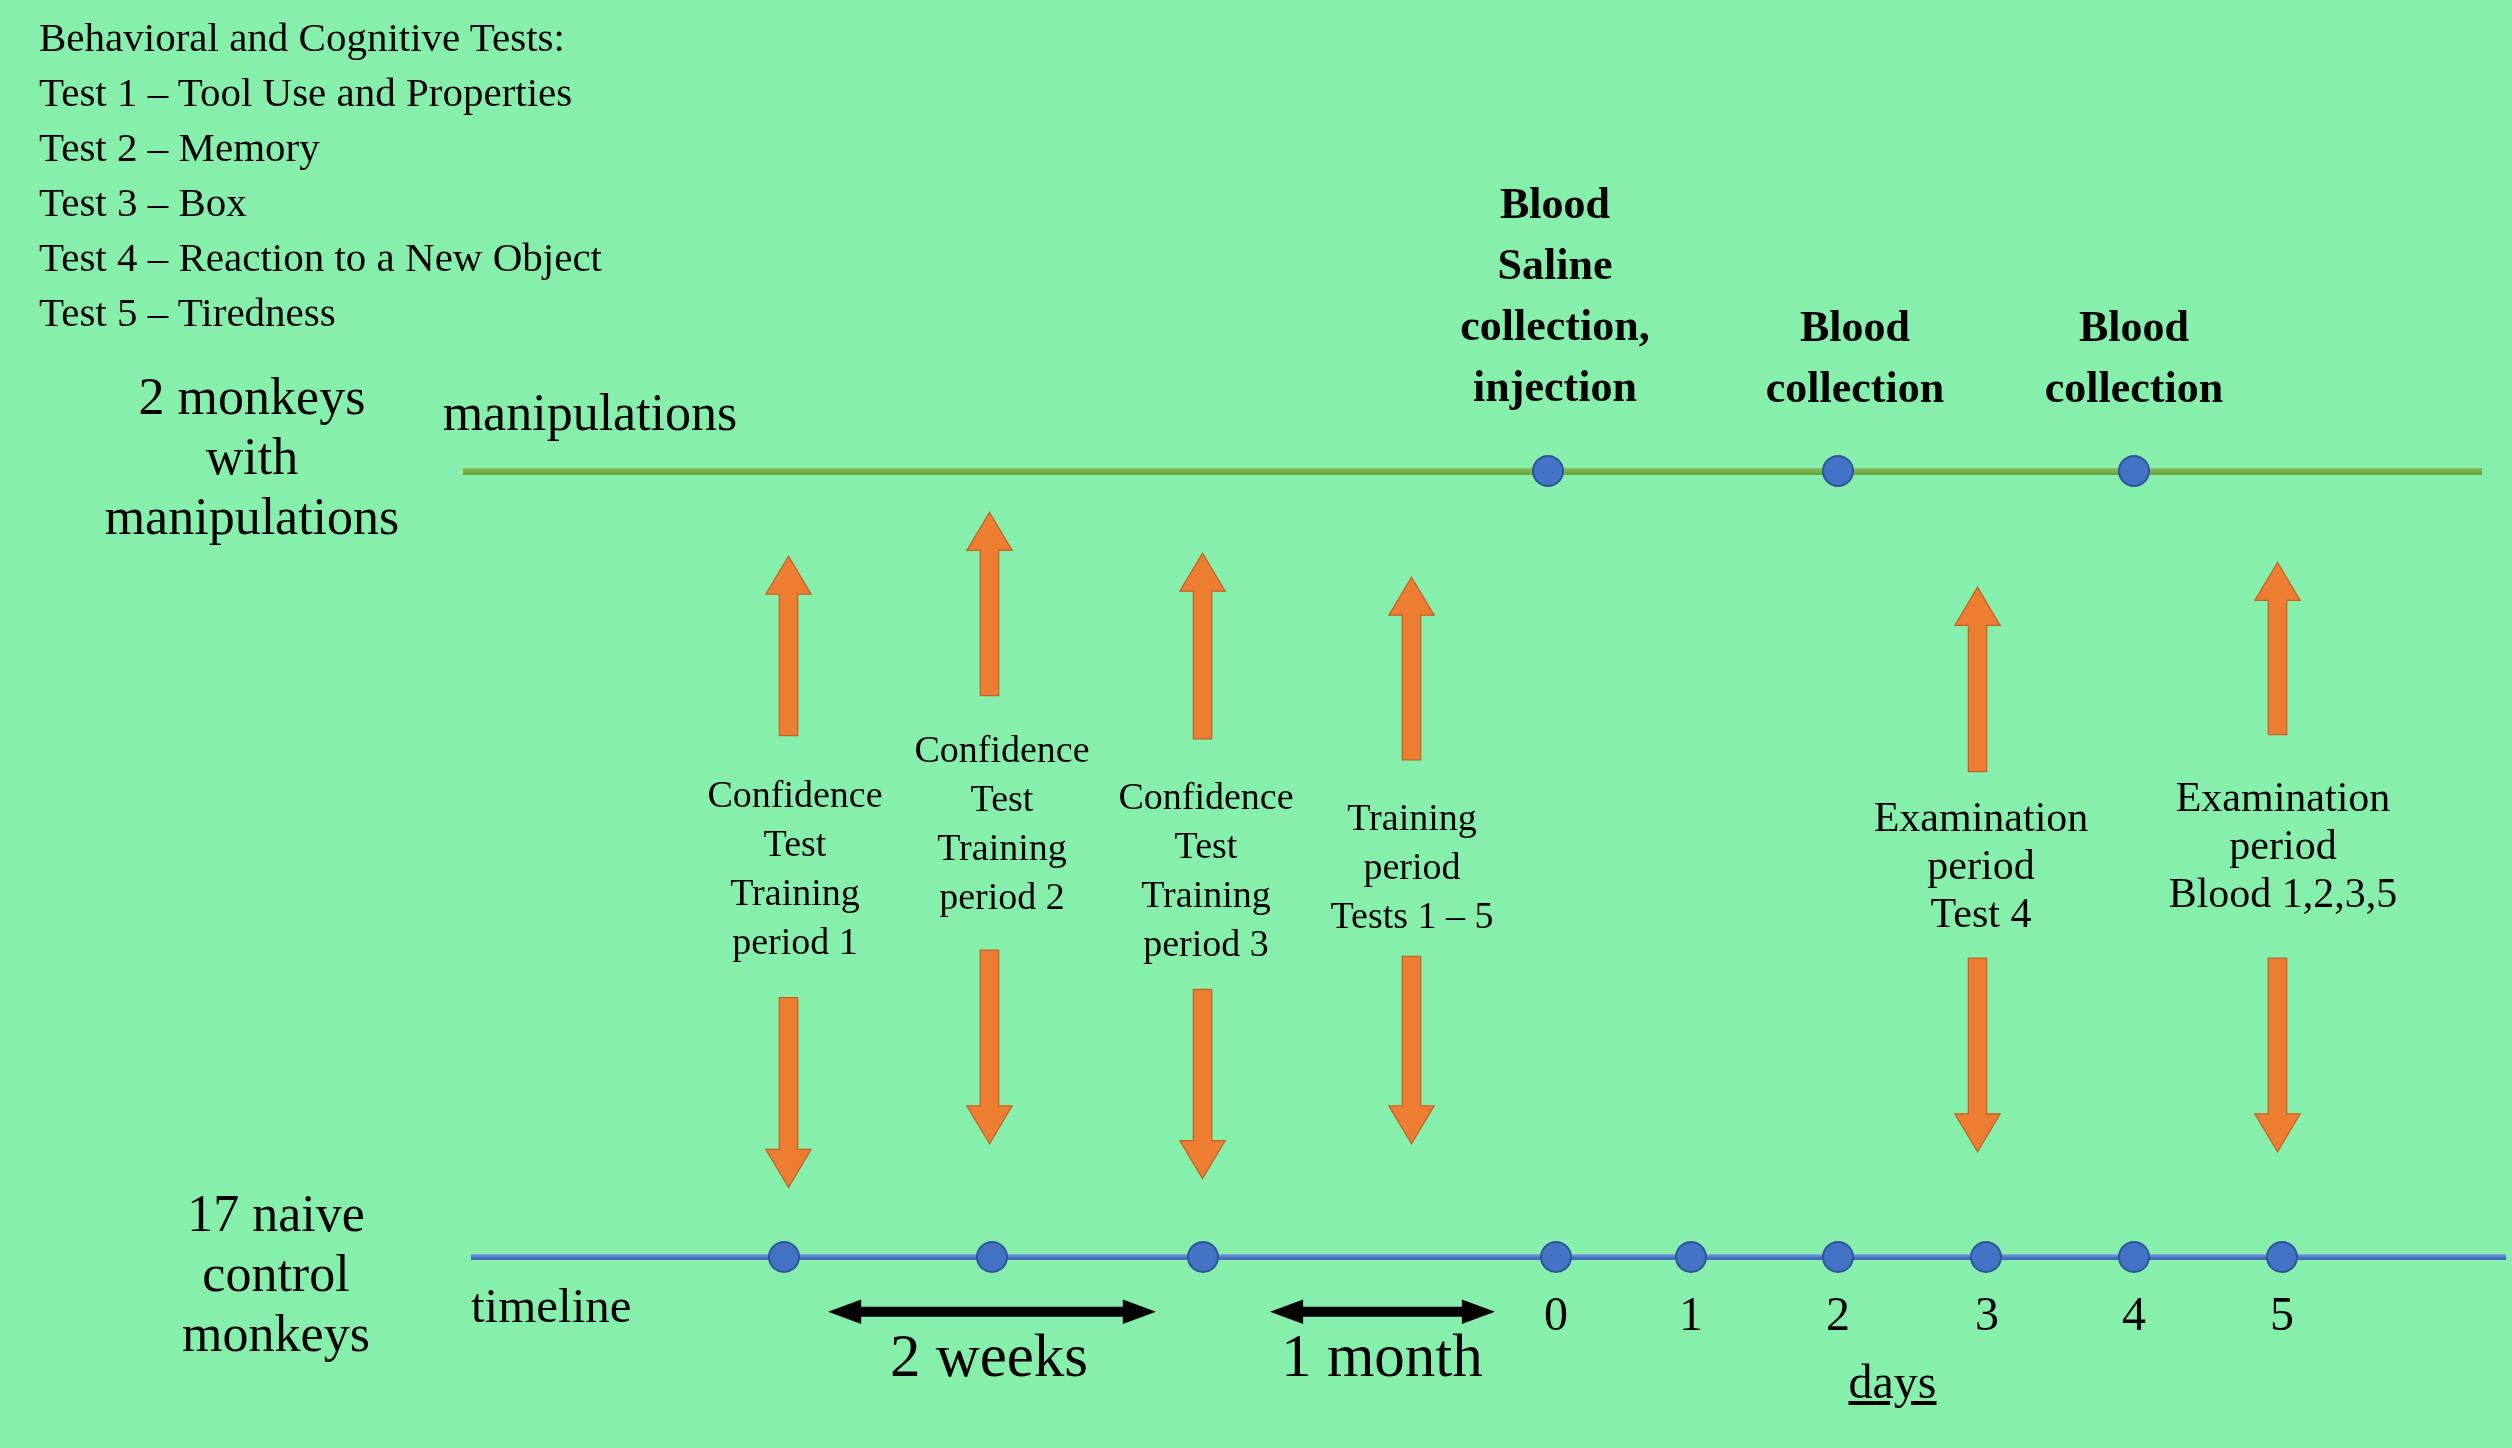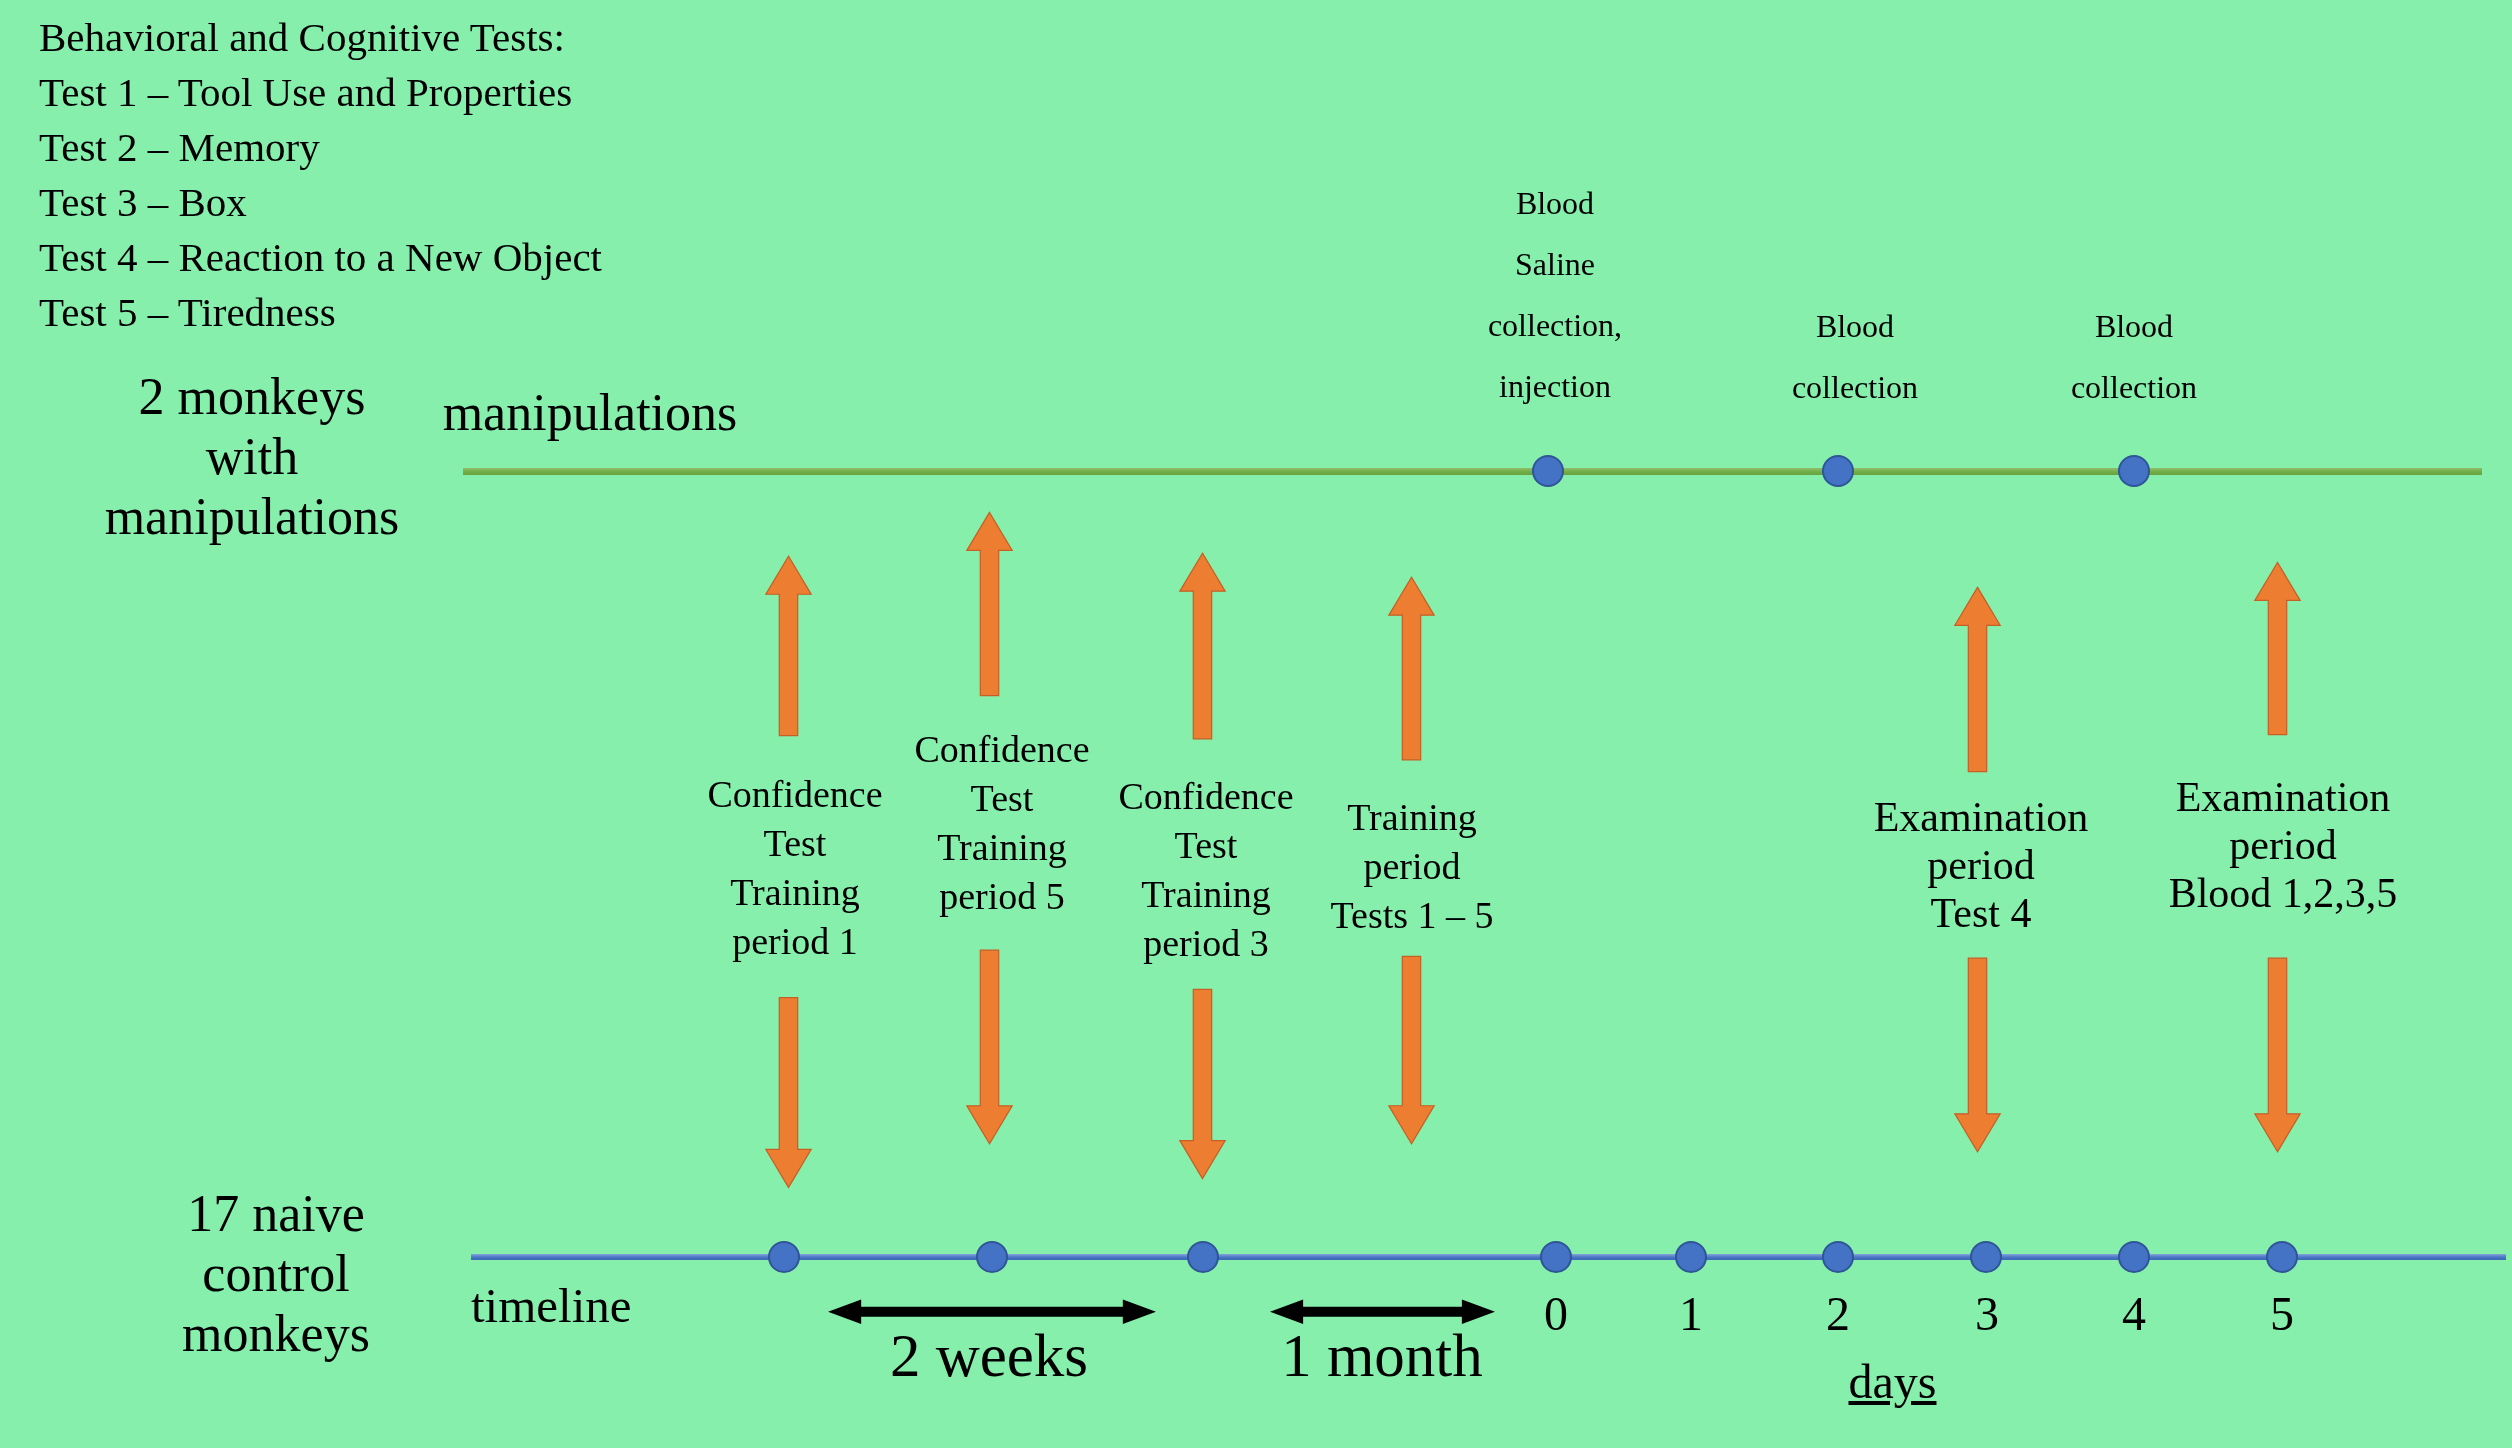--- a/index.html
+++ b/index.html
@@ -3,21 +3,21 @@
 <meta charset="utf-8">
 <style>
   html,body{margin:0;padding:0;background:#ffffff;}
   .canvas{position:relative;width:2512px;height:1449px;background:#86efac;overflow:hidden;
           font-family:"Liberation Serif", serif;color:#000;}
   .abs{position:absolute;}
   .ctr{text-align:center;}
   .legend{font-size:41px;line-height:55px;white-space:nowrap;}
   .grouplabel{font-size:52px;line-height:60px;}
   .tracklabel{font-size:52px;line-height:55px;}
-  .bloodlabel{font-size:32px;line-height:61px;}
+  .bloodlabel{font-size:44px;line-height:61px;font-weight:bold;}
   .periodlabel{font-size:38px;line-height:49px;}
   .periodlabel.big{font-size:42px;line-height:48px;}
   .scalelabel{font-size:61px;line-height:64px;}
   .daytick{font-size:48px;line-height:49px;}
   .daysaxis{font-size:48px;line-height:50px;}
   .timelinelabel{font-size:49px;line-height:52px;}
   .track-green{height:6.8px;background:linear-gradient(to bottom,#8fbf67 0%,#70AD47 55%,#69a33f 100%);}
   .track-blue{height:6.1px;background:linear-gradient(to bottom,#86a4d8 0%,#4472C4 60%,#3d68b4 100%);}
   .dot{width:32px;height:32px;border-radius:50%;background:#4472C4;border:2.5px solid #2F5597;box-sizing:border-box;}
   svg{display:block;}
@@ -84,21 +84,21 @@
 
   <div class="abs" style="left:965px;top:511px;">
     <svg width="49" height="186" viewBox="0 0 80 303">
         <polygon points="40,2 3,64 25,64 25,301 55,301 55,64 77,64" fill="#ED7D31" stroke="#C55F25" stroke-width="2"></polygon>
       </svg>
   </div>
   <div class="abs periodlabel ctr" style="left:787px;top:725px;width:430px;">
     <div>Confidence</div>
     <div>Test</div>
     <div>Training</div>
-    <div>period 5</div>
+    <div>period 2</div>
   </div>
   <div class="abs" style="left:965px;top:949px;">
     <svg width="49" height="196" viewBox="0 0 80 320">
         <polygon points="40,318 3,256 25,256 25,2 55,2 55,256 77,256" fill="#ED7D31" stroke="#C55F25" stroke-width="2"></polygon>
       </svg>
   </div>
 
   <div class="abs" style="left:1178px;top:552px;">
     <svg width="49" height="188" viewBox="0 0 80 307">
         <polygon points="40,2 3,64 25,64 25,305 55,305 55,64 77,64" fill="#ED7D31" stroke="#C55F25" stroke-width="2"></polygon>

